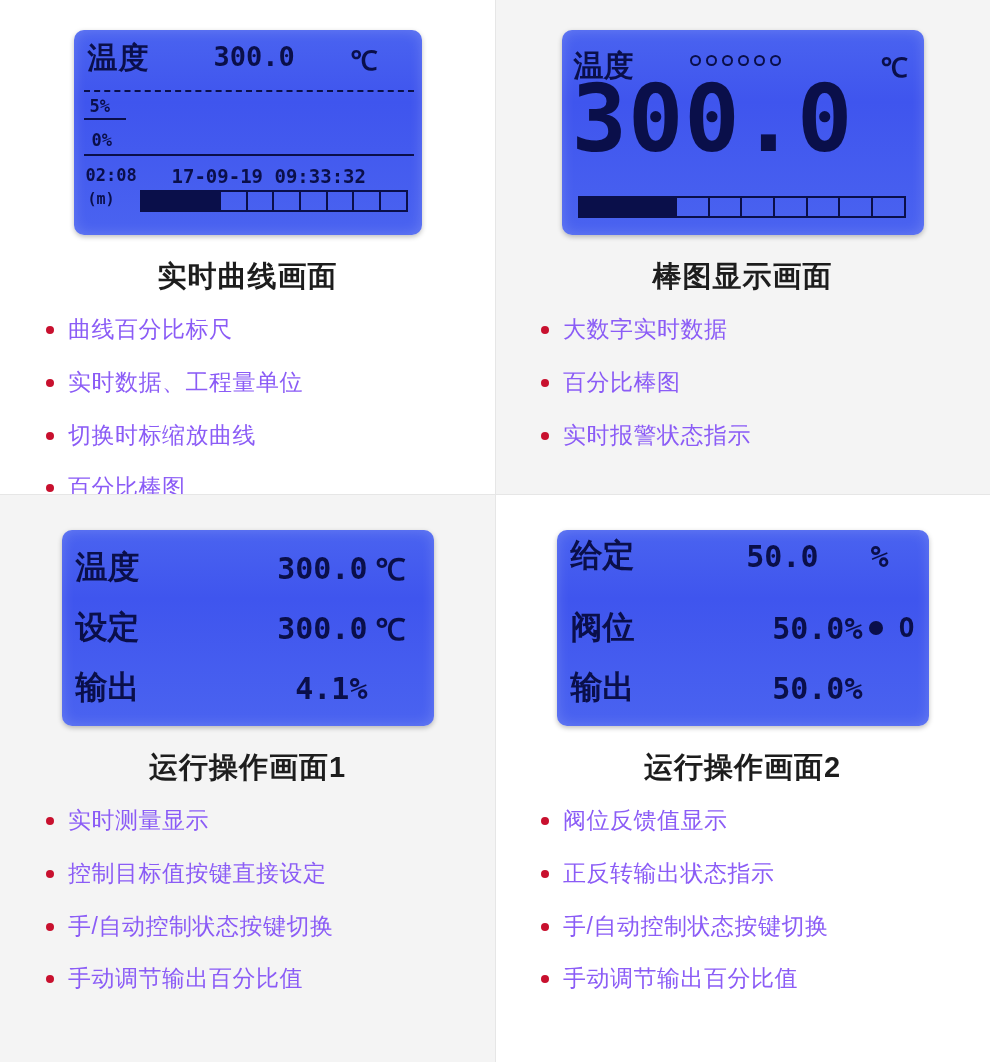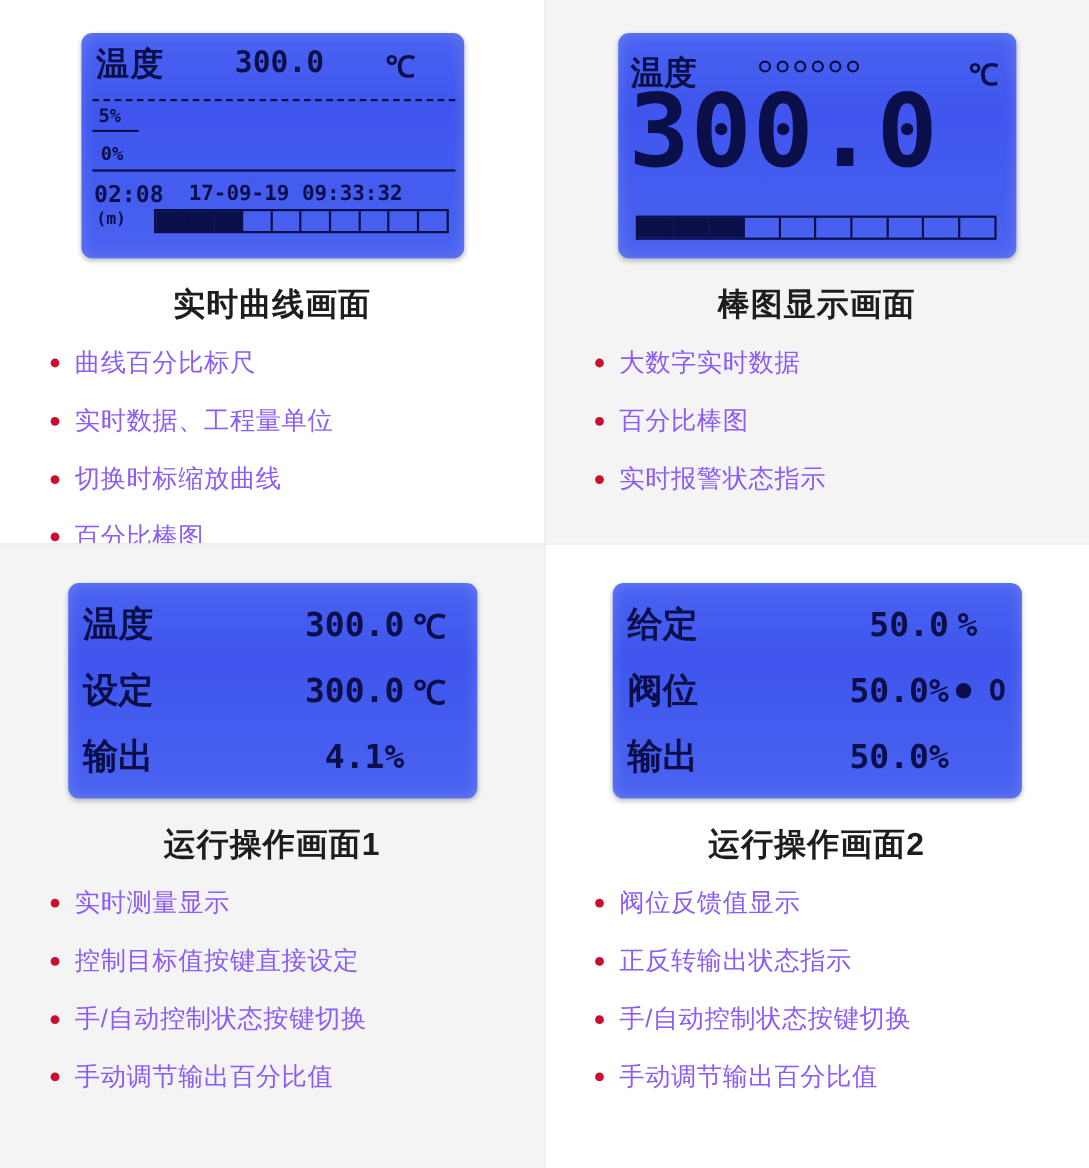--- a/index.html
+++ b/index.html
@@ -77,21 +77,21 @@
     border-top: 2px solid #0a0f4a;
   }
   .s1-lab0 {
     position: absolute; left: 18px; top: 100px; font-size: 17px;
   }
   .s1-base {
     position: absolute; left: 10px; right: 8px; top: 124px;
     border-top: 2px solid #0a0f4a;
   }
   .s1-time {
-    position: absolute; left: 12px; top: 135px; font-size: 21px;
+    position: absolute; left: 12px; top: 135px; font-size: 17px;
   }
   .s1-stamp {
     position: absolute; left: 98px; top: 135px; font-size: 19px;
   }
   .s1-m {
     position: absolute; left: 14px; top: 160px; font-size: 15px;
   }
   .bar-track {
     position: absolute;
     border: 2px solid #0a0f4a;
@@ -291,21 +291,21 @@
       <ul class="bullets">
         <li>实时测量显示</li>
         <li>控制目标值按键直接设定</li>
         <li>手/自动控制状态按键切换</li>
         <li>手动调节输出百分比值</li>
       </ul>
     </div>
 
     <div class="cell br">
       <div class="lcd lcd4 lcd-ink">
-        <div class="row3" style="top:16px;">
+        <div class="row3" style="top:4px;gap:44px;">
           <span class="r-label">给定</span>
           <span class="r-val">50.0</span>
           <span class="r-unit">%</span>
         </div>
         <div class="row3" style="top:76px;">
           <span class="r-label">阀位</span>
           <span class="r-val">50.0%</span>
           <span class="r-unit"></span>
           <span class="r-dot"></span>
           <span class="r-o">O</span>

